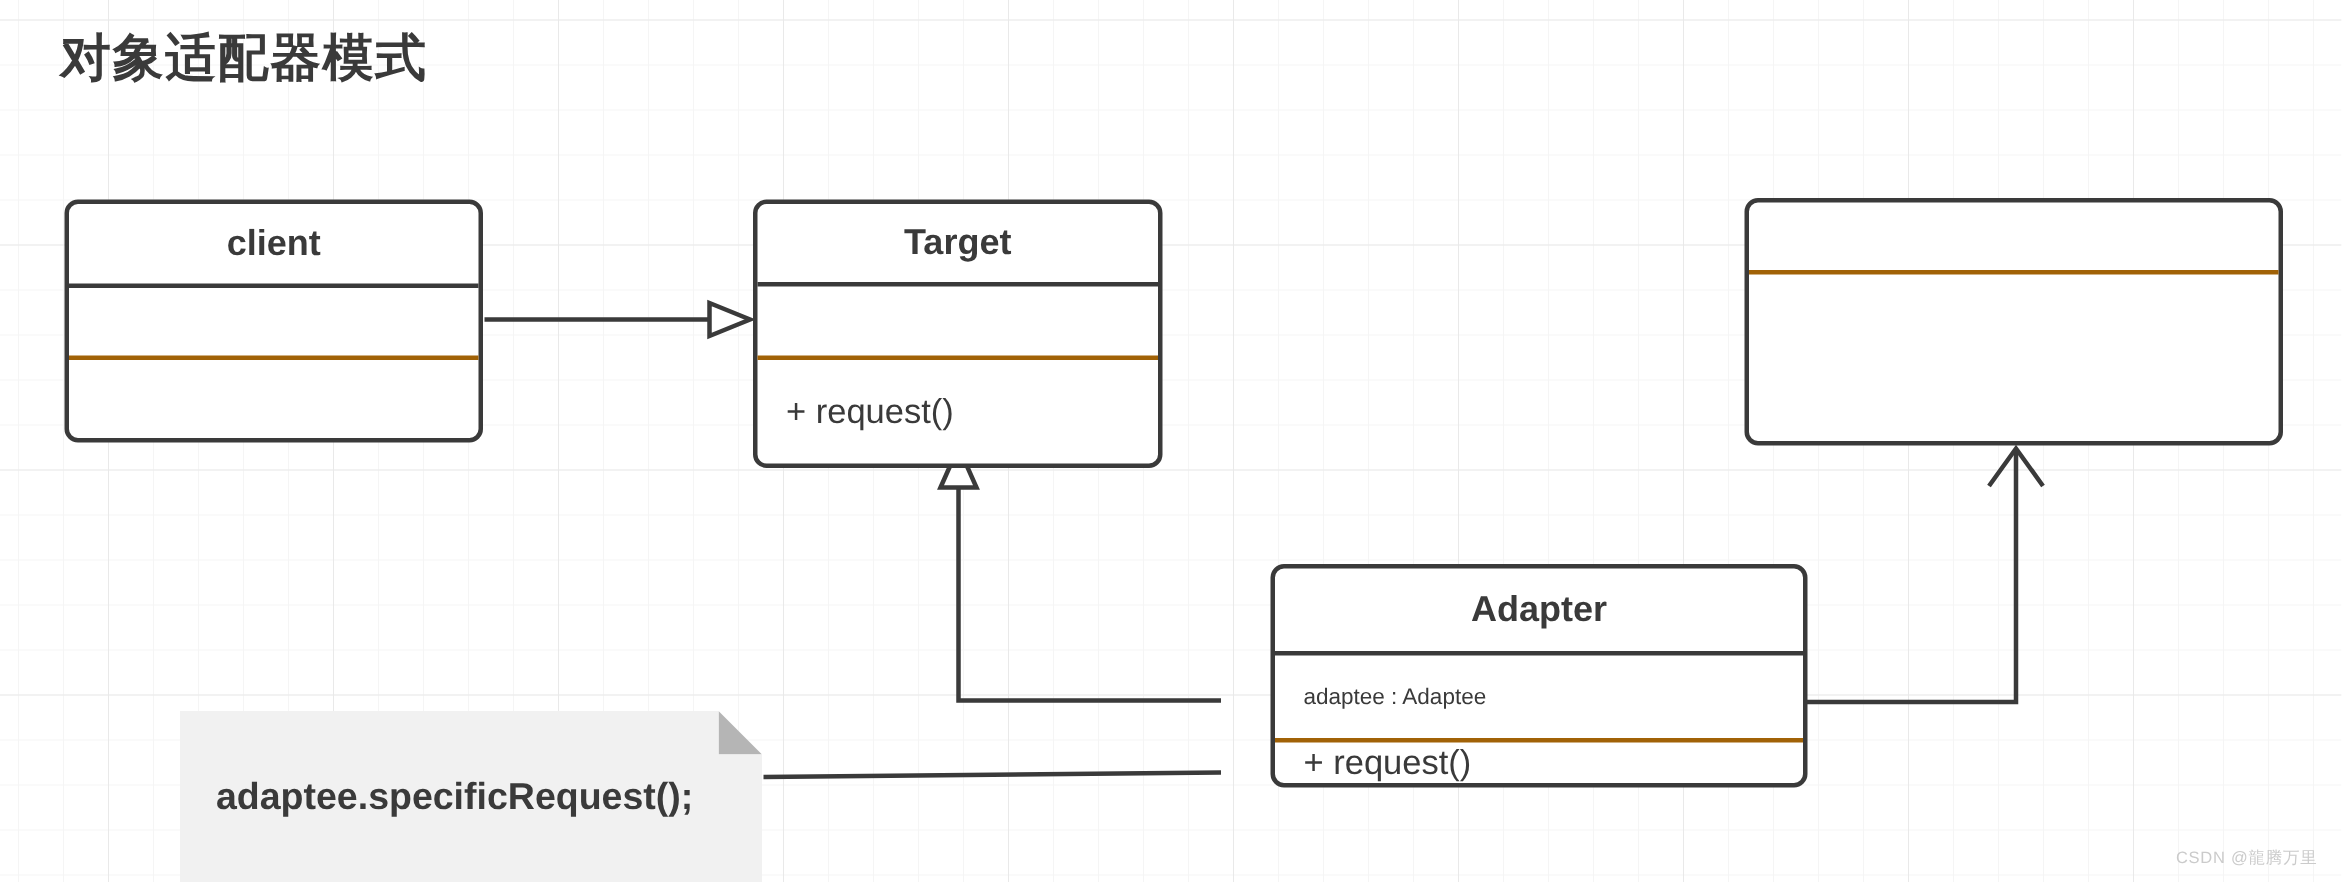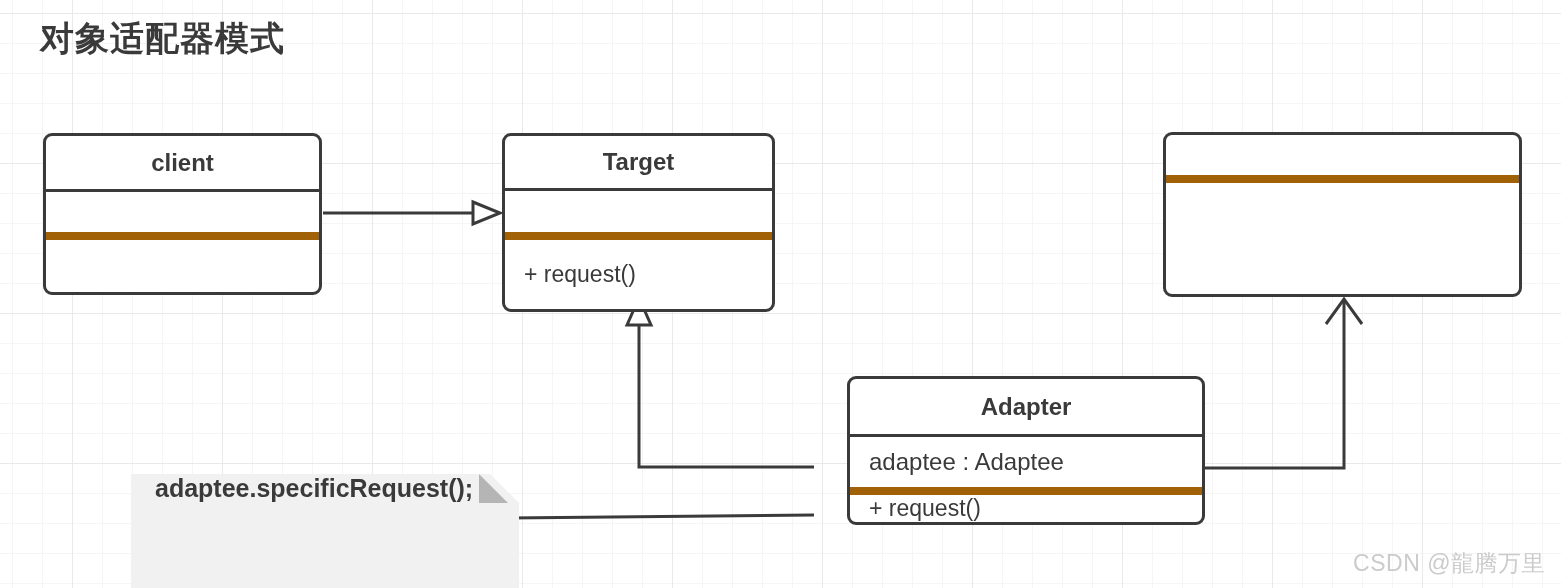--- a/index.html
+++ b/index.html
@@ -53,22 +53,22 @@
     justify-content: center;
     font-weight: bold;
     font-size: 24px;
     border-bottom: 3px solid #3a3a3a;
     flex: 0 0 auto;
   }
   .uml-attrs {
     display: flex;
     align-items: center;
     padding: 0 19px;
-    font-size: 24px;
-    border-bottom: 8px solid #a16207;
+    font-size: 15px;
+    border-bottom: 3px solid #a16207;
     flex: 0 0 auto;
     white-space: nowrap;
   }
   .uml-methods {
     display: flex;
     align-items: center;
     padding: 0 19px;
     font-size: 23px;
     flex: 1 1 auto;
     white-space: nowrap;
@@ -93,42 +93,42 @@
 
   .note {
     position: absolute;
     left: 120px;
     top: 474px;
     width: 388px;
     height: 115px;
     background: #f1f1f1;
     clip-path: polygon(0 0, calc(100% - 29px) 0, 100% 29px, 100% 100%, 0 100%);
     display: flex;
+    align-items: center;
     padding-left: 24px;
     font-size: 25px;
     font-weight: bold;
     color: #3a3a3a;
     white-space: nowrap;
-    margin-left: 11px;
   }
   .note-fold {
     position: absolute;
     left: 479px;
     top: 474px;
     width: 29px;
     height: 29px;
     background: #b5b5b5;
     clip-path: polygon(0 0, 100% 100%, 0 100%);
   }
 
   .watermark {
     position: absolute;
     right: 16px;
     bottom: 9px;
-    font-size: 23px;
+    font-size: 11px;
     color: #cbcbcb;
     letter-spacing: 0.5px;
   }
 </style>
 </head>
 <body>
 
 <div class="canvas">
 
   <div class="diagram-title">对象适配器模式</div>

